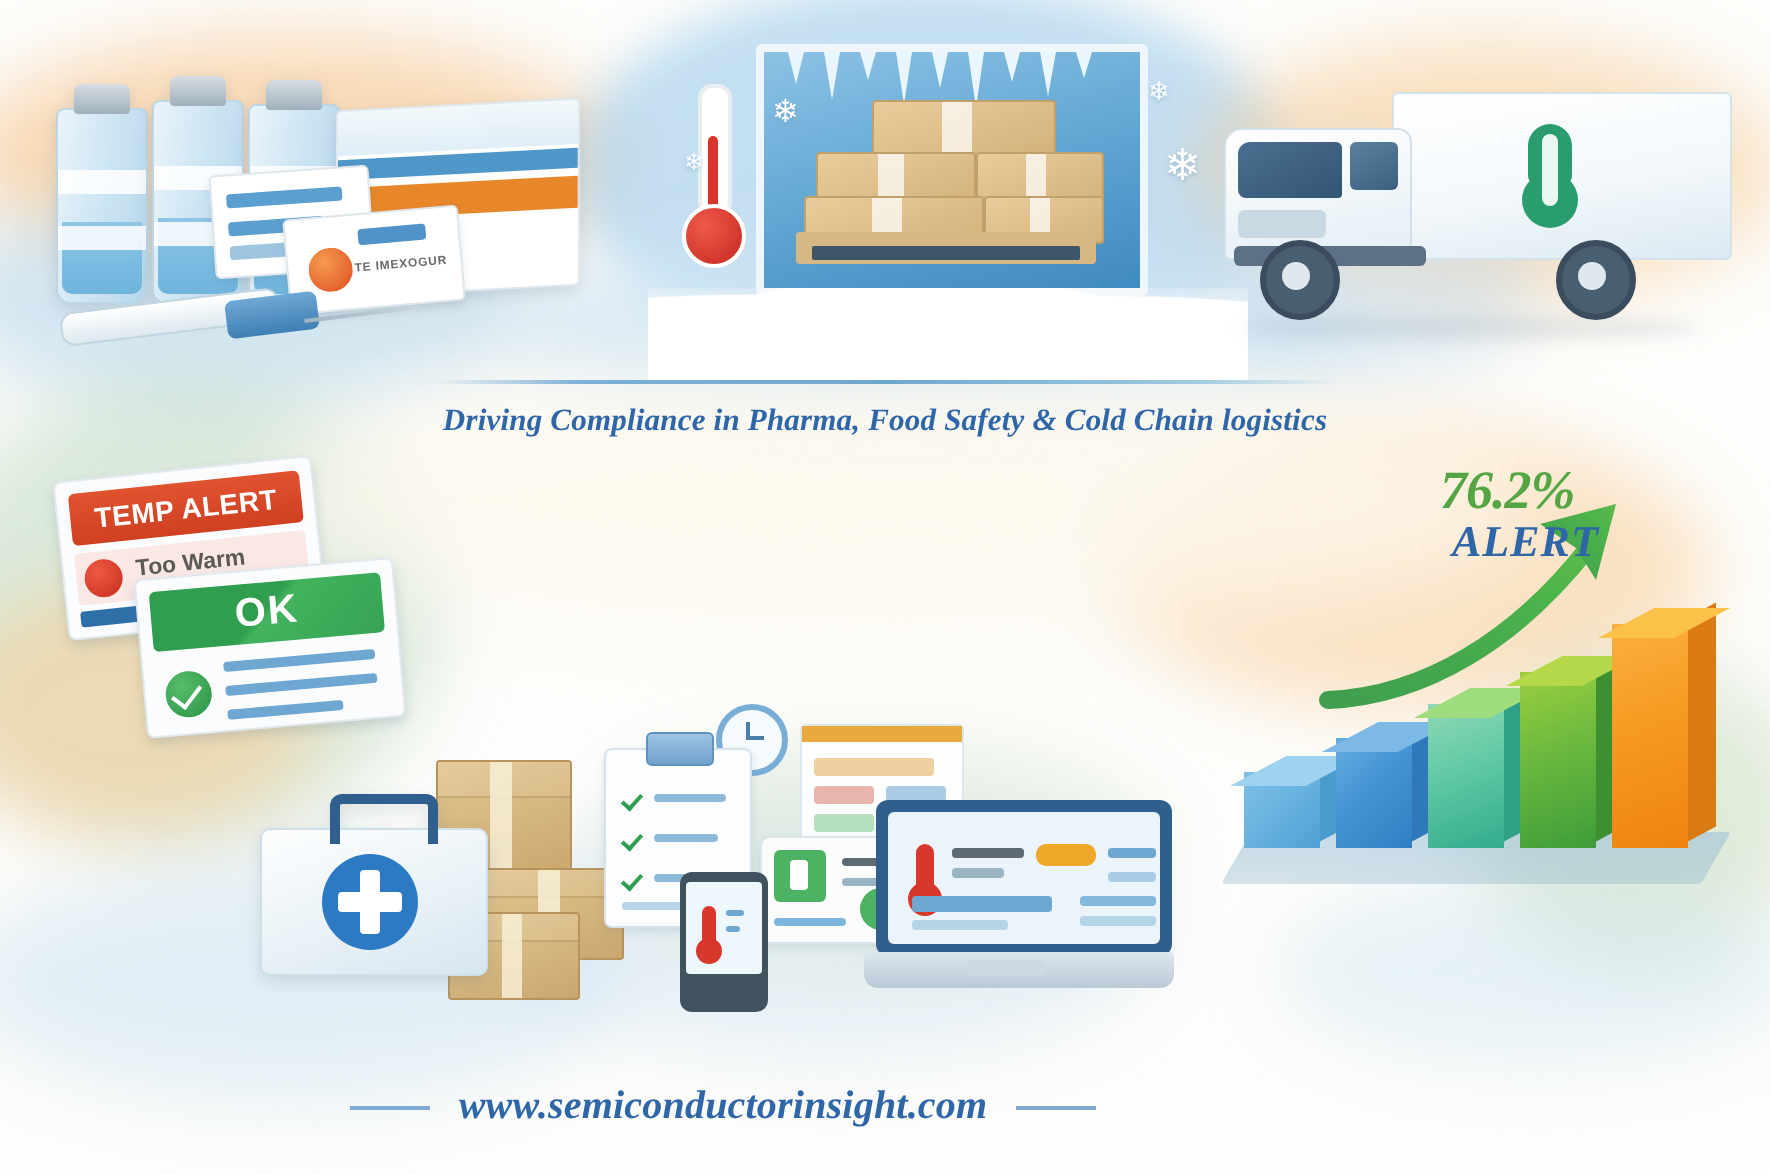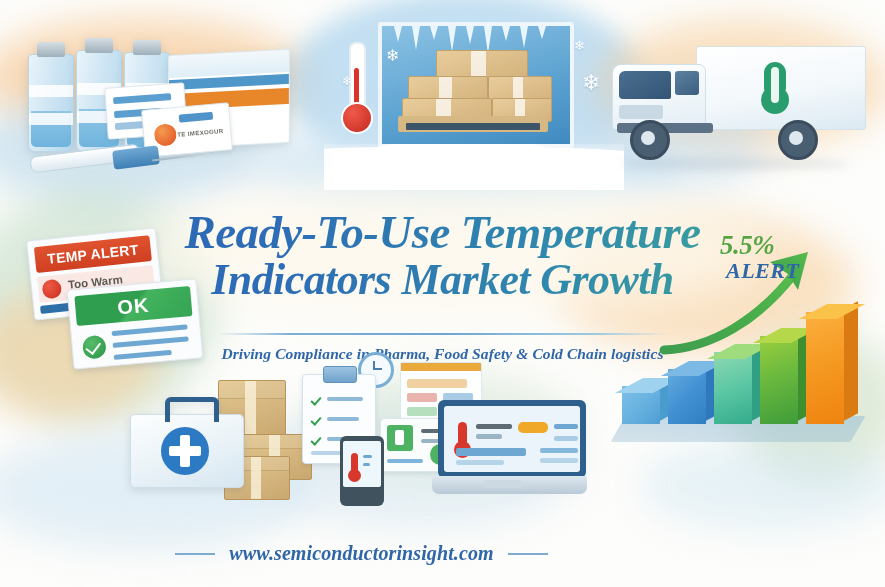--- a/index.html
+++ b/index.html
@@ -333,24 +333,20 @@
       <div class="twindshield"></div>
       <div class="tside-win"></div>
       <div class="tgrill"></div>
       <div class="tbumper"></div>
     </div>
     <div class="wheel" style="left:30px;top:92px;"></div>
     <div class="wheel" style="left:178px;top:92px;"></div>
   </div>
 
   <div id="title-block">
-    <h1 id="main-title">
-      <span>Ready-To-Use Temperature</span>
-      <span class="line2">Indicators Market Growth</span>
-    </h1>
     <div id="title-divider"></div>
     <div id="subtitle">Driving Compliance in Pharma, Food Safety &amp; Cold Chain logistics</div>
   </div>
 
   <div class="art" id="cards-scene">
     <div class="tcard" id="card-alert">
       <div class="hdr">
           <span>TEMP ALERT</span>
         </div>
       <div class="body"></div>
@@ -483,21 +479,21 @@
       <div class="front" style="background:linear-gradient(160deg,#9ccf3f 0%,#6bb93e 45%,#3f9c3a 100%);"></div>
       <div class="side" style="background:#3d8f30;"></div>
       <div class="top" style="background:#b5d84a;"></div>
     </div>
     <div class="bar3d" style="left:198px;width:38px;height:112px;">
       <div class="front" style="background:linear-gradient(160deg,#fcb040 0%,#f59a22 45%,#ef8310 100%);"></div>
       <div class="side" style="background:#d97a12;"></div>
       <div class="top" style="background:#fbc martin;background:#fbc24a;"></div>
     </div>
 
-    <div class="cagr-pct">5.5%</div>
+    <div class="cagr-pct">76.2%</div>
     <div class="cagr-lbl">ALERT</div>
   </div>
 
   <div id="footer">
     <div id="footer-inner">
       <span class="fdash"></span>
       <span id="footer-url">www.semiconductorinsight.com</span>
       <span class="fdash"></span>
     </div>
   </div>

